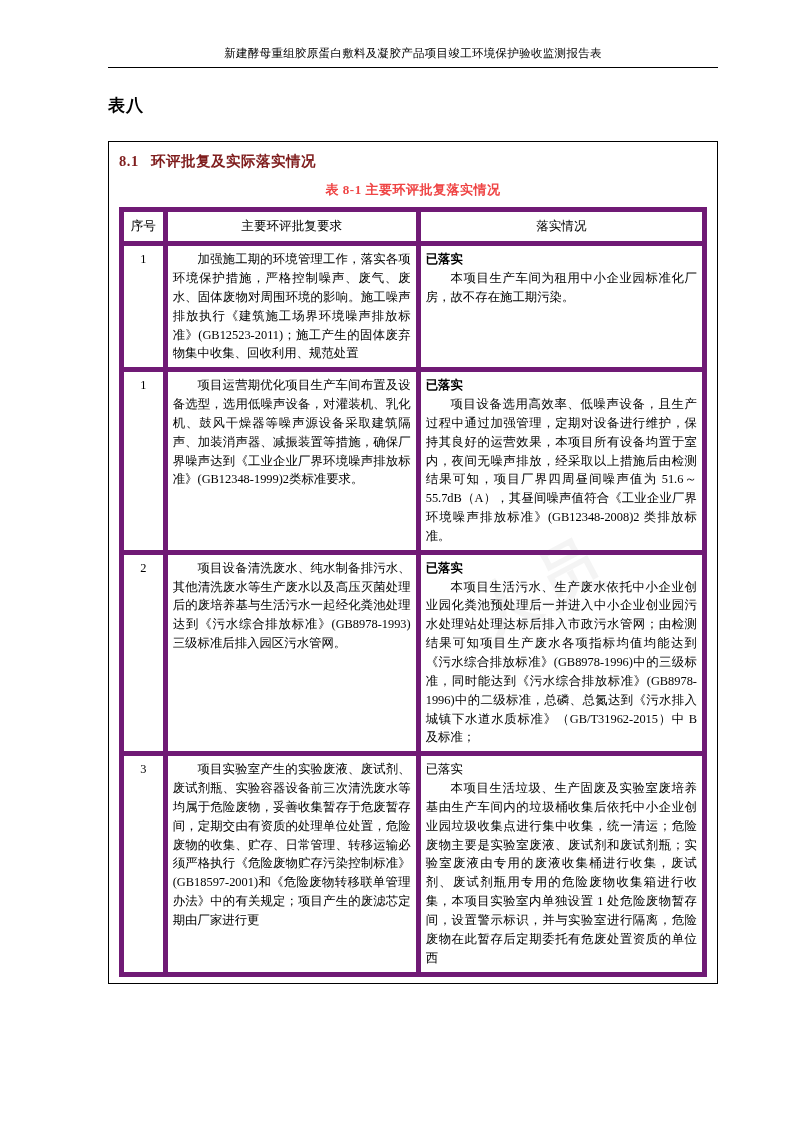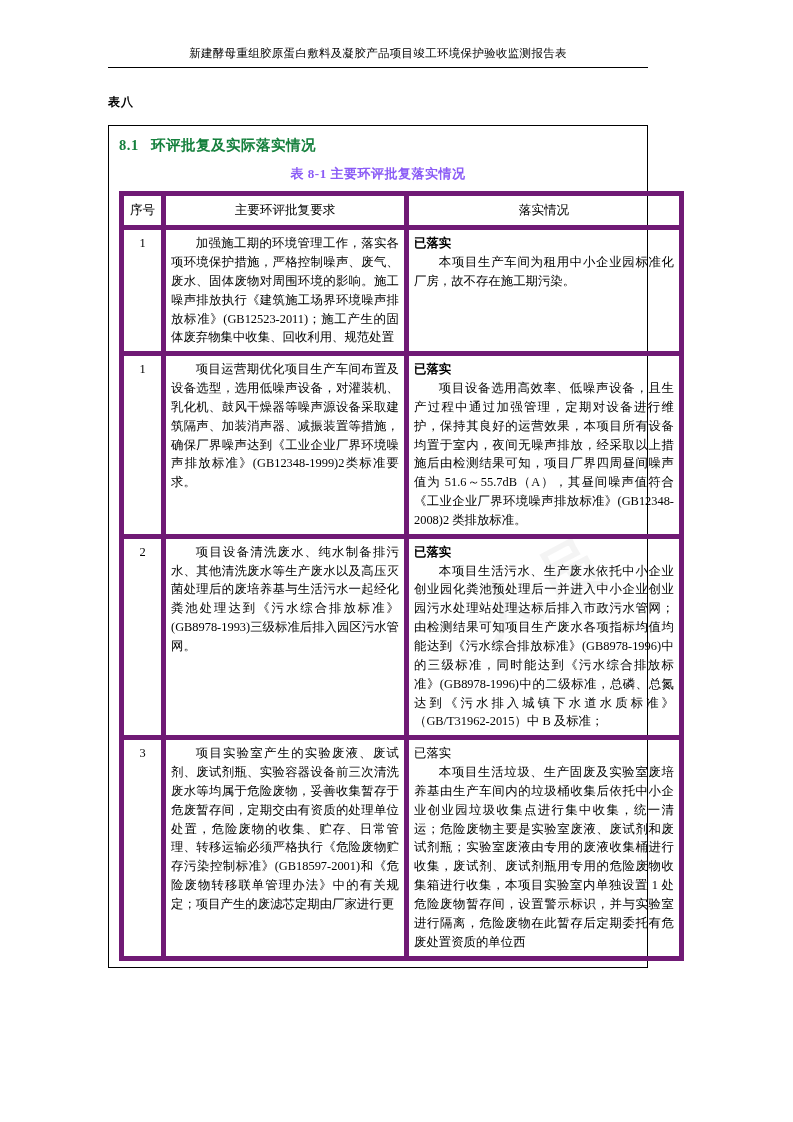--- a/index.html
+++ b/index.html
@@ -15,58 +15,58 @@
     height: 1122px;
     background: #ffffff;
     position: relative;
     box-sizing: border-box;
     overflow: hidden;
   }
   .page-inner {
     position: absolute;
     left: 108px;
     top: 46px;
-    width: 540px;
+    width: 610px;
   }
   .header-title {
     text-align: center;
     font-size: 11.5px;
     letter-spacing: 0.3px;
     color: #000;
     font-family: "Liberation Serif", "DejaVu Serif", serif;
     padding-bottom: 6px;
   }
   .header-rule {
     border-bottom: 1.2px solid #000;
     width: 100%;
     margin-bottom: 26px;
   }
   .doc-title {
-    font-size: 12px;
-    font-weight: bold;
-    color: #000;
-    margin-bottom: 14px;
+    font-size: 17px;
+    font-weight: bold;
+    color: #000;
+    margin-bottom: 24px;
     letter-spacing: 1px;
   }
   .section-box {
     border: 1px solid #000;
     padding: 0;
   }
   .section-head {
     font-size: 14.5px;
     font-weight: bold;
     padding: 10px 8px 10px 10px;
-    color: #15803d;
+    color: #7f1d1d;
     letter-spacing: 0.5px;
   }
   .table-caption {
     text-align: center;
     font-size: 13px;
     font-weight: bold;
-    color: #8b5cf6;
+    color: #ef4444;
     padding-bottom: 8px;
     letter-spacing: 0.5px;
   }
   table.main {
     border-collapse: collapse;
     width: calc(100% - 20px);
     margin: 0 10px 0 10px;
     table-layout: fixed;
   }
   table.main th, table.main td {

